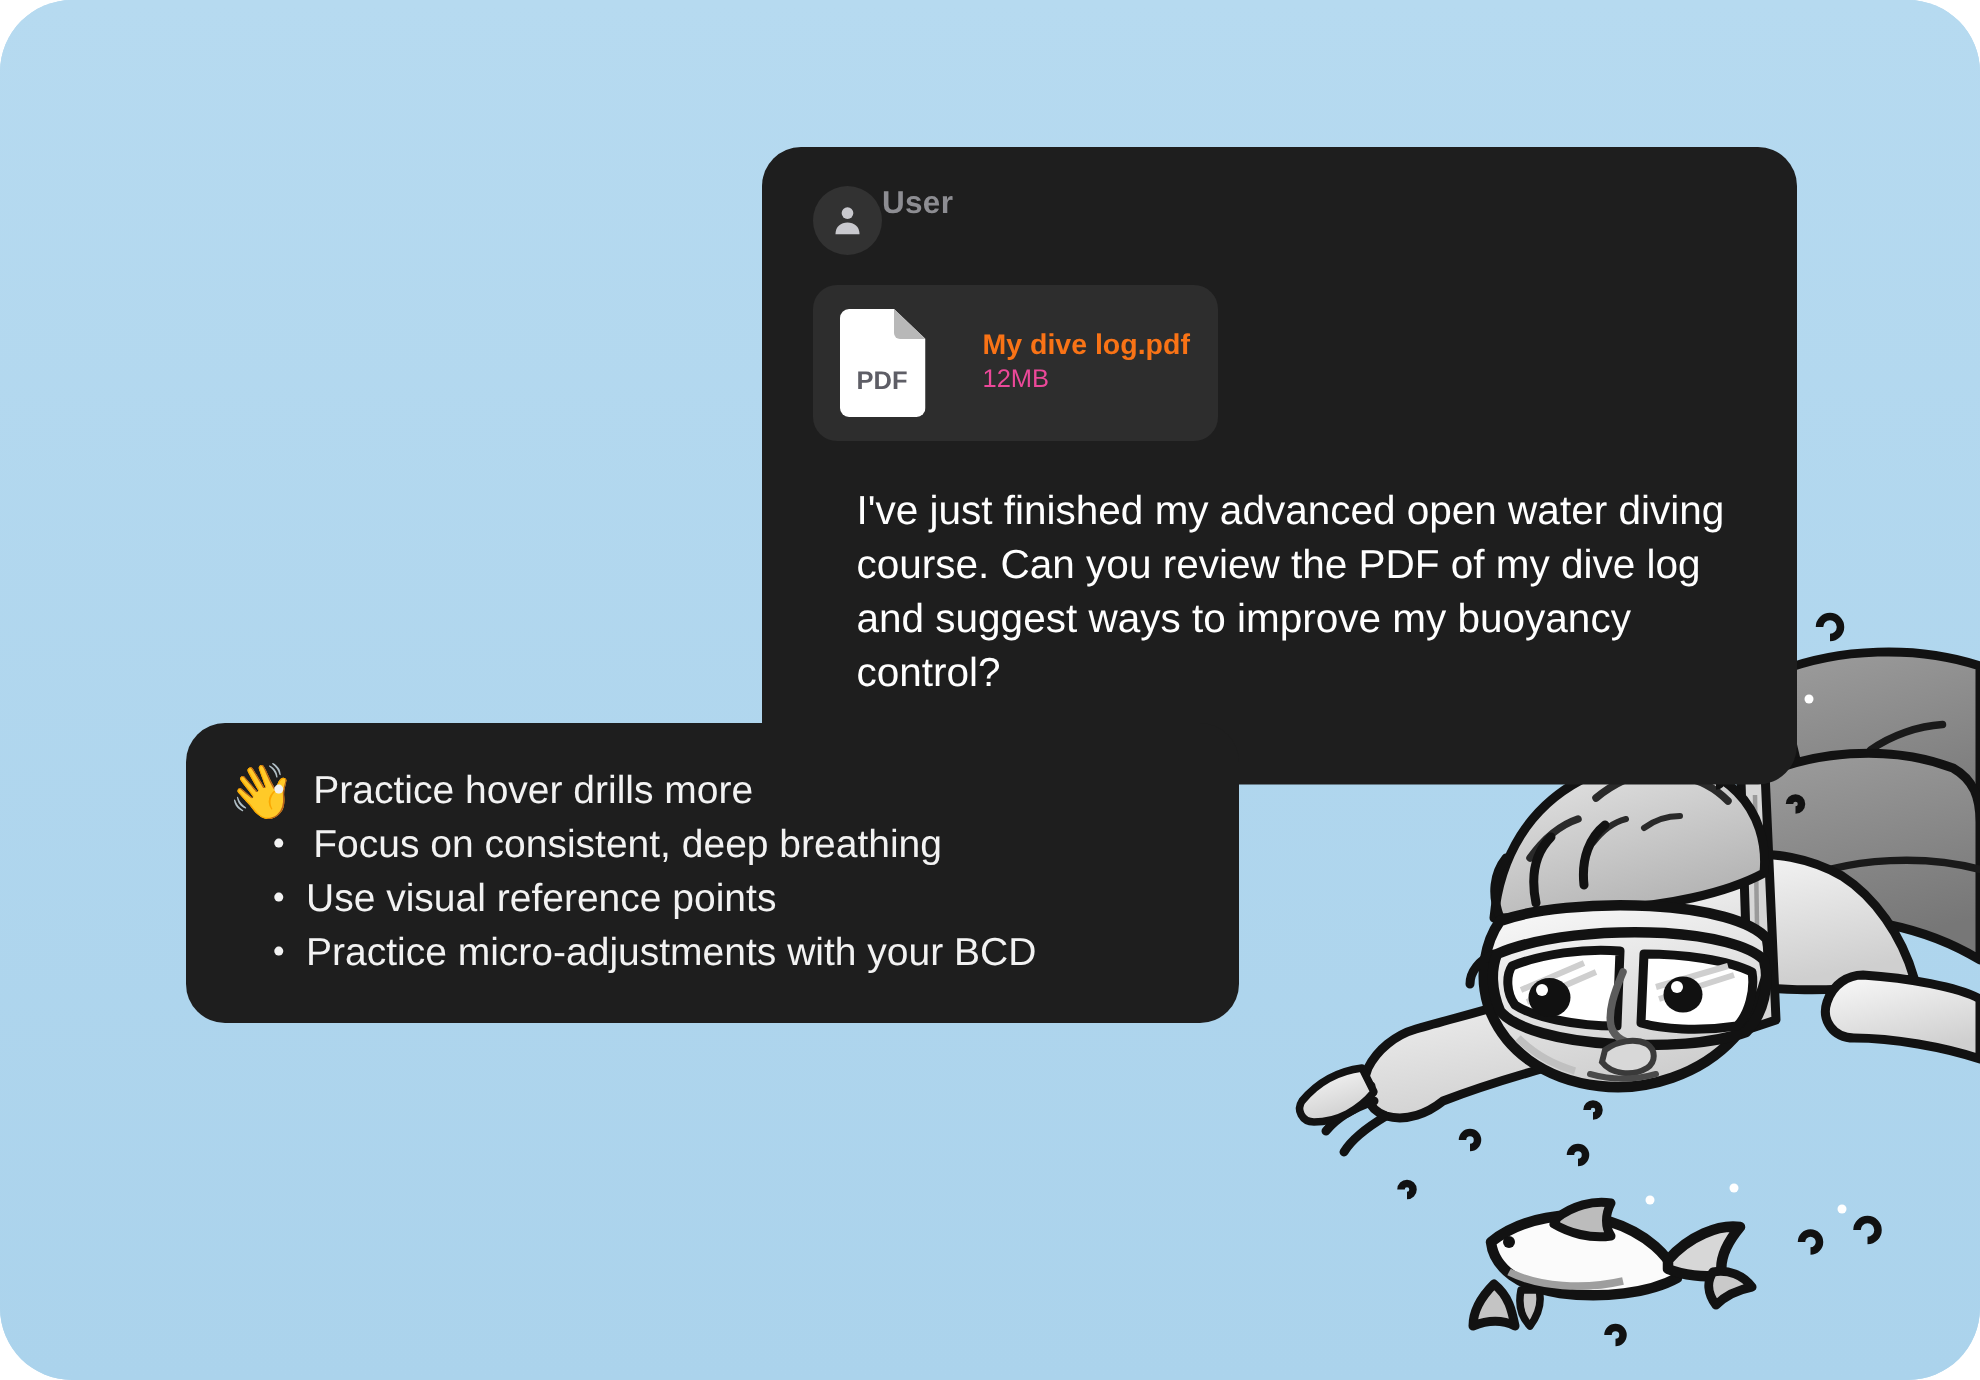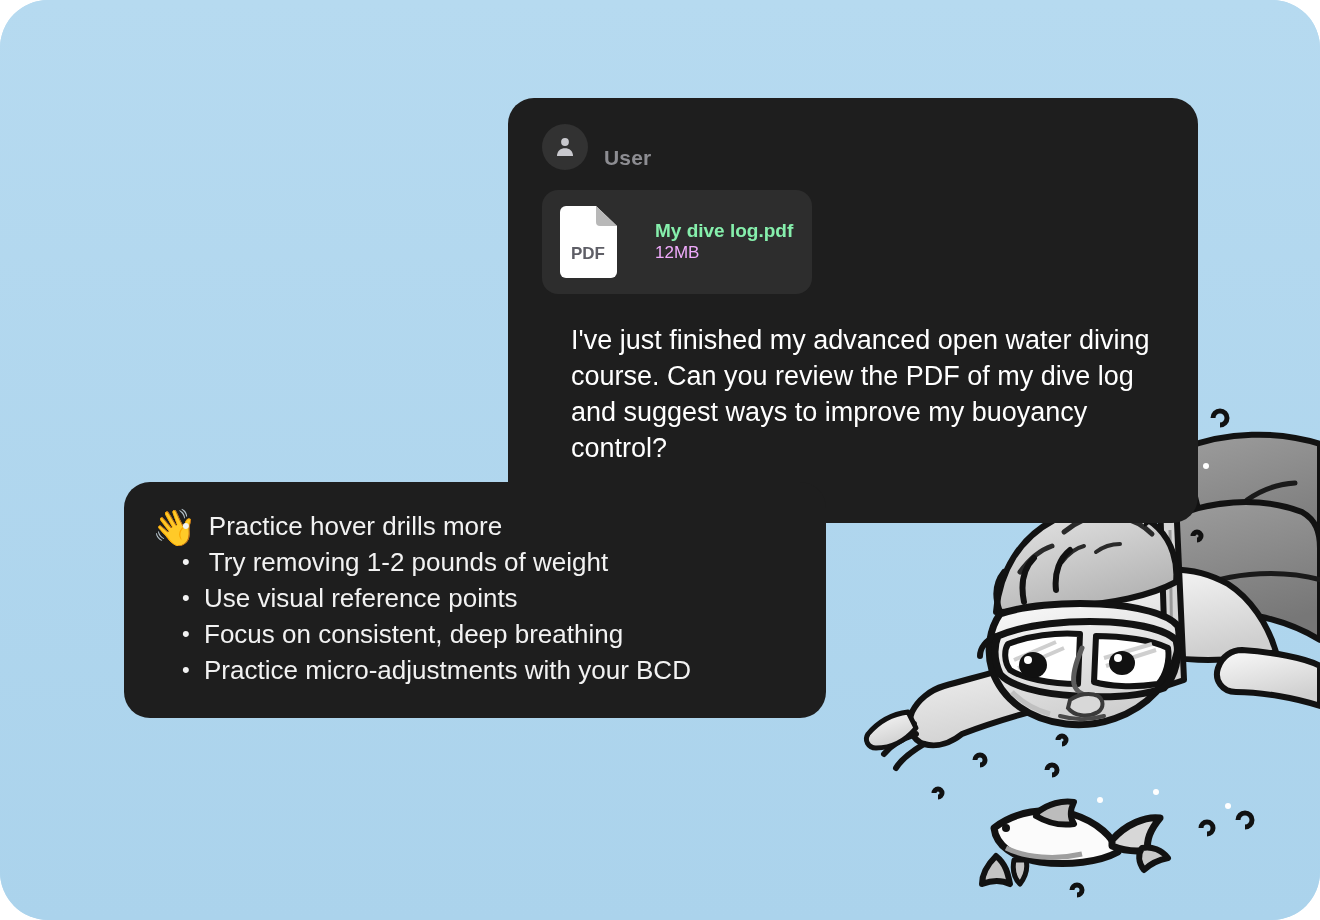--- a/index.html
+++ b/index.html
@@ -47,22 +47,22 @@
   
   #user-bubble {
     left: 508px;
     top: 98px;
     width: 690px;
     padding: 26px 34px 30px 34px;
   }
 
   .user-head {
     display: flex;
-    align-items: flex-end;
-    gap: 16px;
+    align-items: flex-start;
+    gap: 0;
     height: 46px;
   }
 
   .avatar {
     width: 46px;
     height: 46px;
     border-radius: 50%;
     background: #323232;
     display: flex;
     align-items: center;
@@ -95,28 +95,28 @@
     height: 72px;
     flex: 0 0 auto;
     position: relative;
   }
   .pdf-icon svg { display: block; }
 
   .attachment-meta { min-width: 0; }
   .attachment-name {
     font-size: 19px;
     font-weight: bold;
-    color: #86efac;
+    color: #f97316;
     line-height: 1.2;
     white-space: nowrap;
   }
   .attachment-size {
     margin-top: 6px;
     font-size: 17px;
-    color: #f0abfc;
+    color: #ec4899;
     line-height: 1.2;
   }
 
   .user-text {
     margin-top: 28px;
     font-size: 27px;
     line-height: 36px;
     color: #ffffff;
     max-width: 640px;
     margin-left: 29px;
@@ -330,22 +330,21 @@
       </div>
 
       <p class="user-text">I've just finished my advanced open water diving course. Can you review the PDF of my dive log and suggest ways to improve my buoyancy control?</p>
     </div>
 
     <div class="bubble" id="assistant-bubble">
       <div class="assistant-body">
         <span class="wave-emoji">👋</span>
         <ul class="suggestions">
           <li>Practice hover drills more</li>
-          <li>Try removing 1-2 pounds of weight</li>
+          <li>Focus on consistent, deep breathing</li>
           <li>Use visual reference points</li>
-          <li>Focus on consistent, deep breathing</li>
           <li>Practice micro-adjustments with your BCD</li>
         </ul>
       </div>
     </div>
 
   </div>
 </div>
 
 </body></html>

